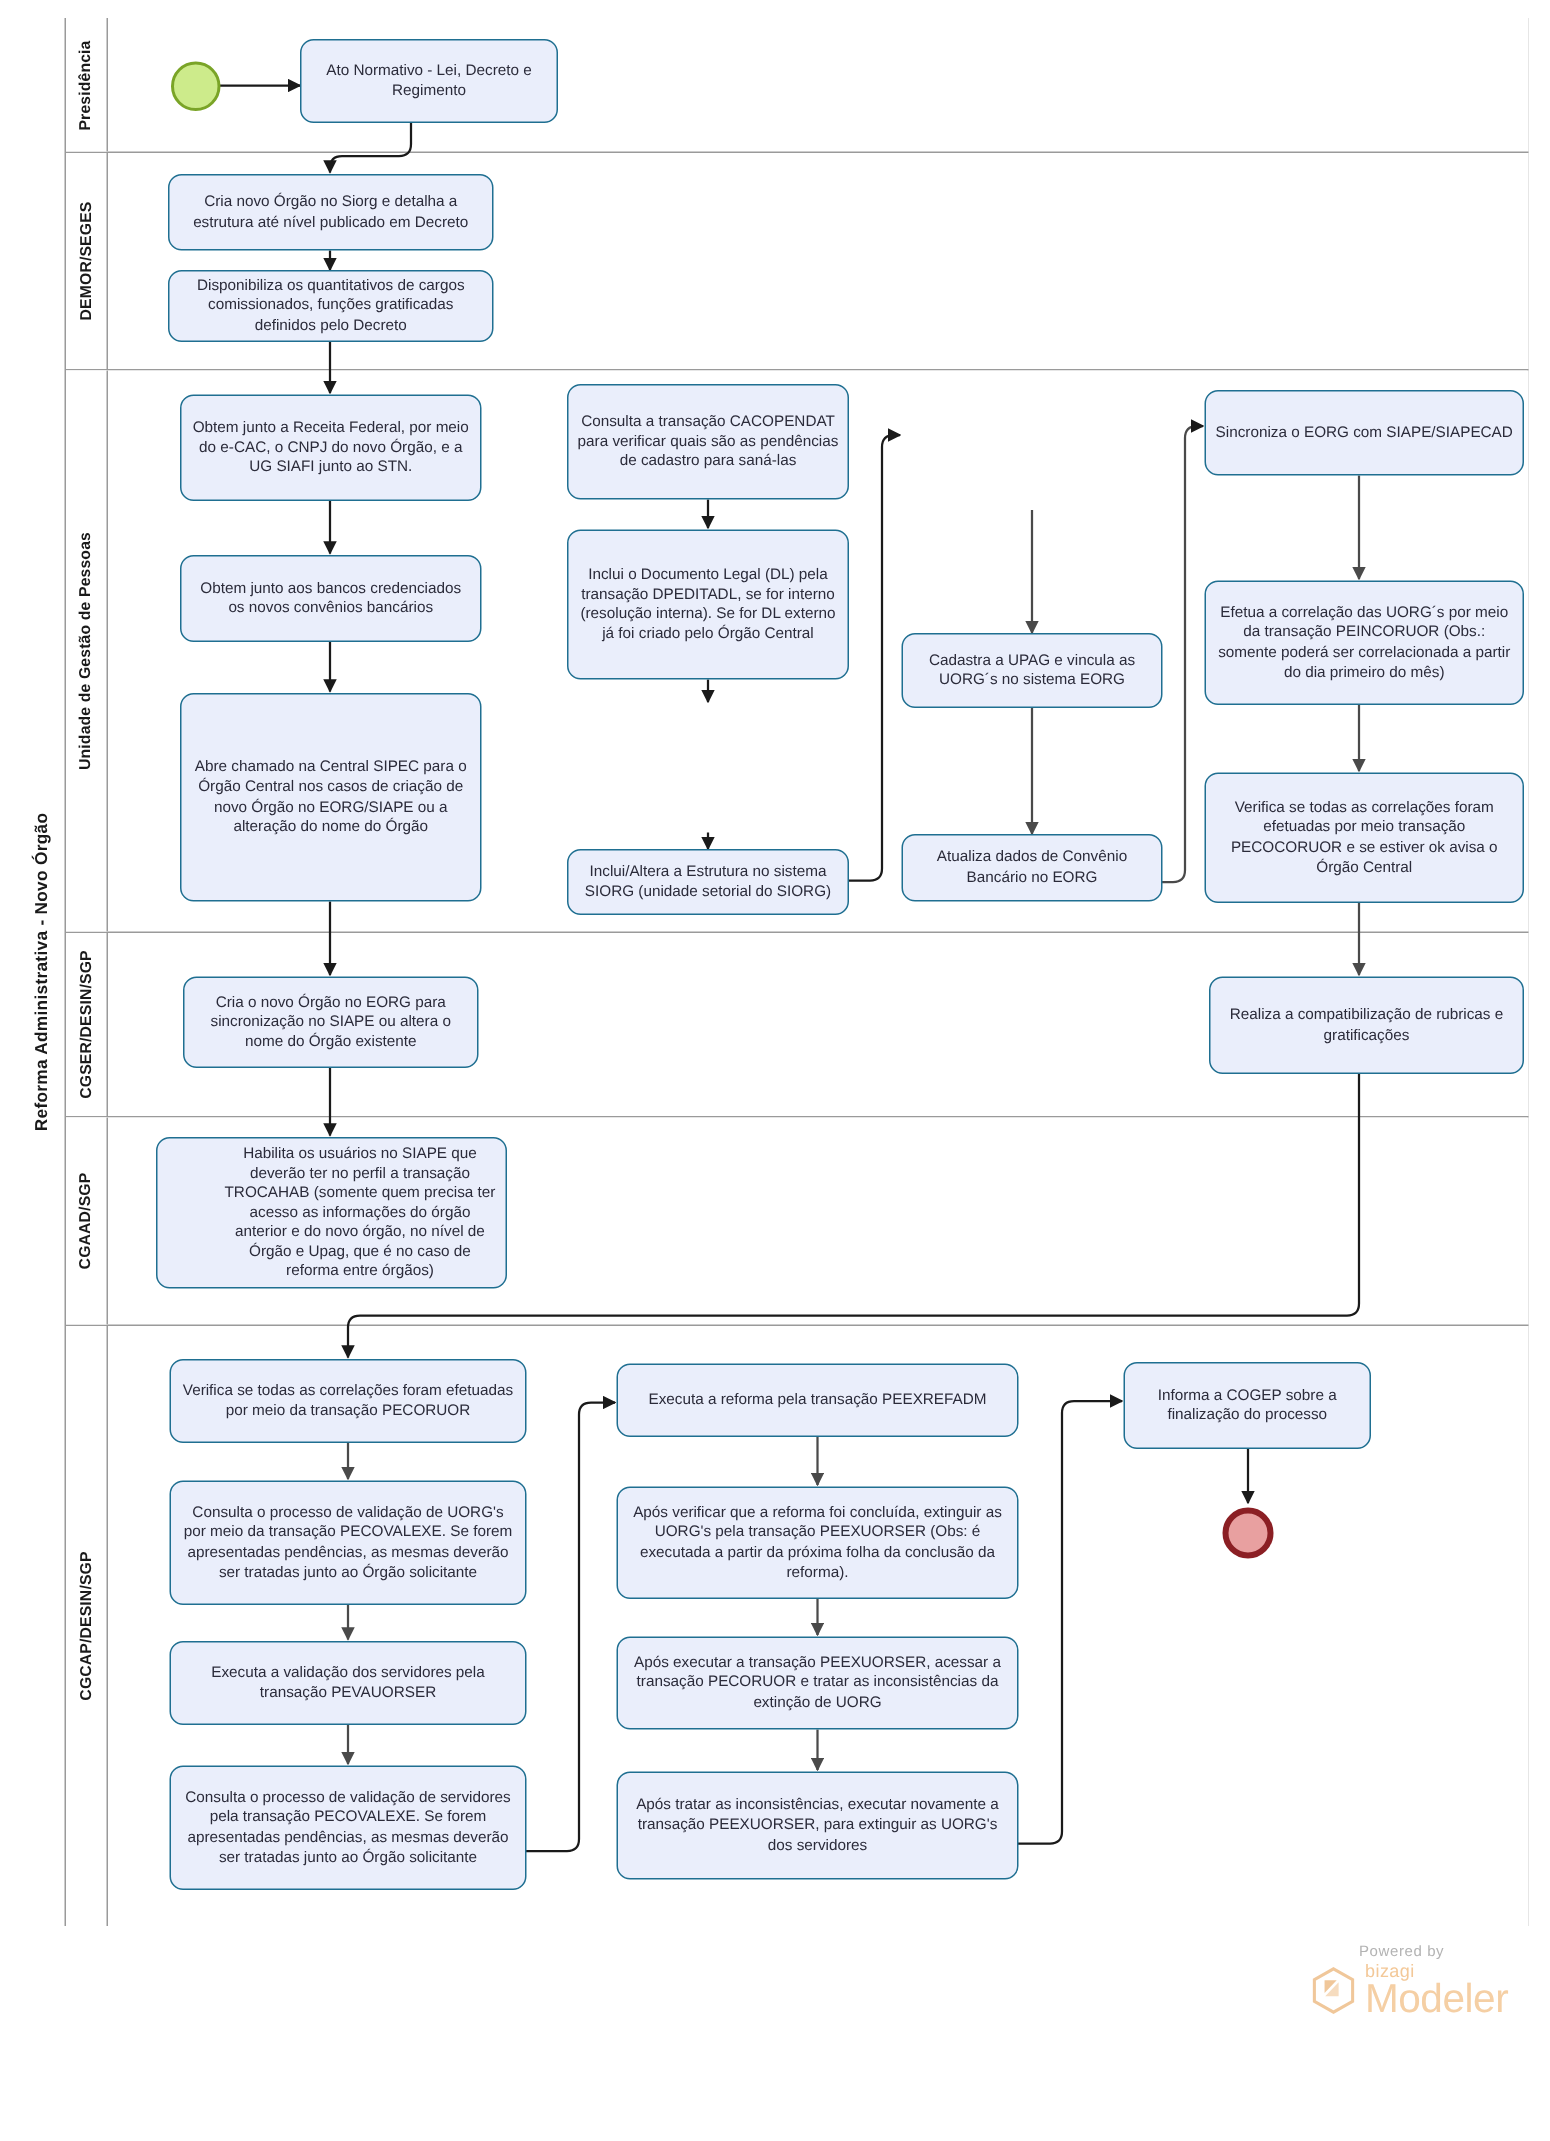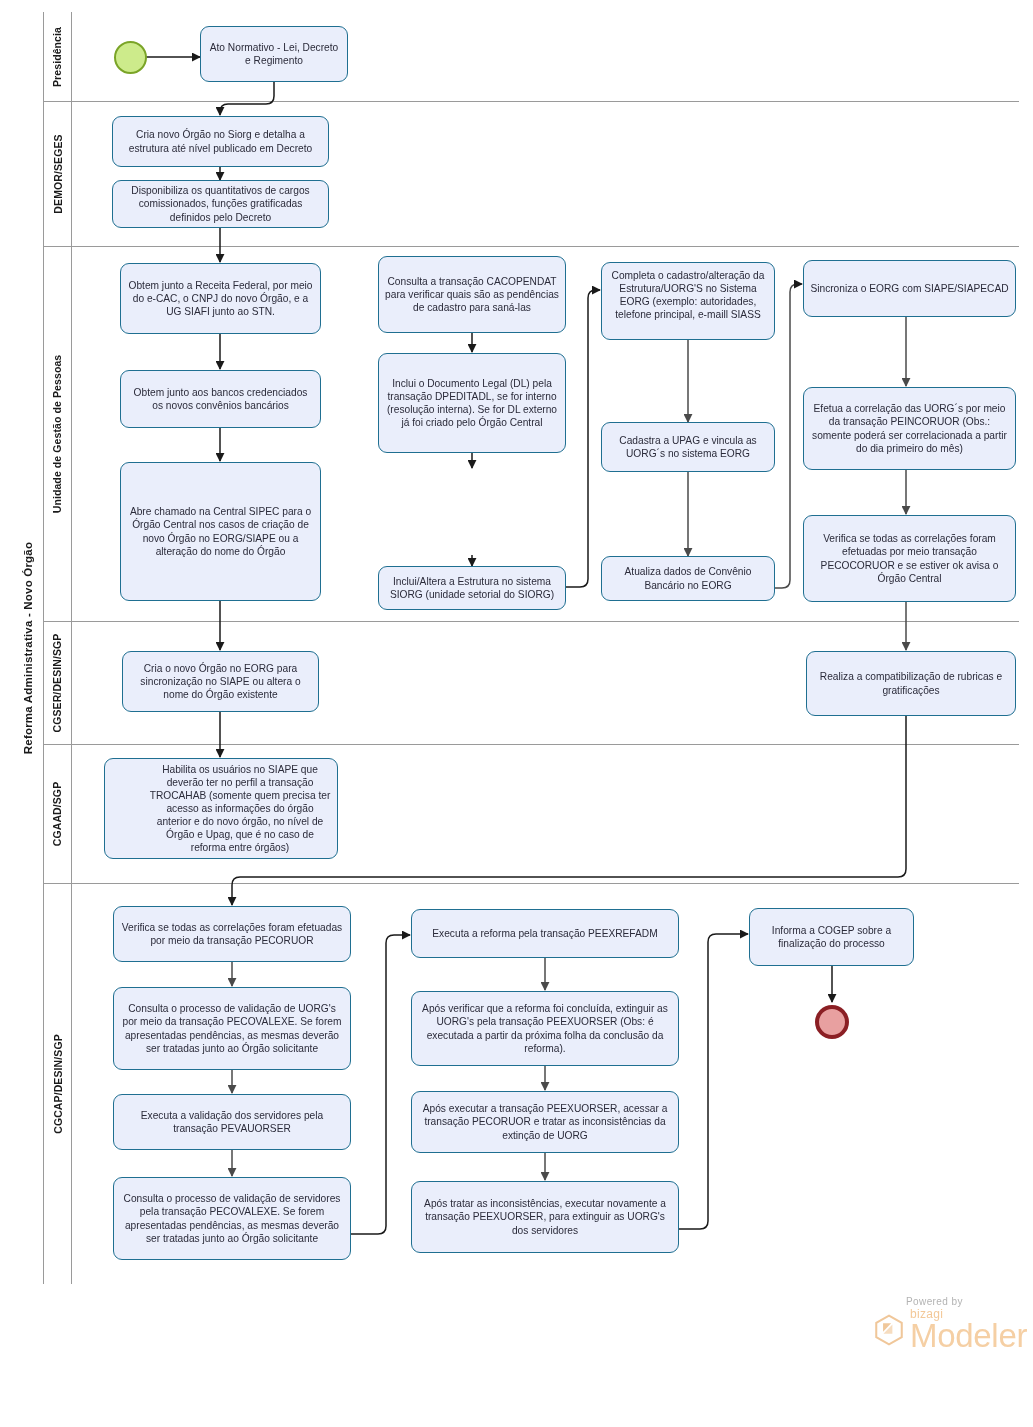--- a/index.html
+++ b/index.html
@@ -38,21 +38,21 @@
   
   .conn{position:absolute;top:0;left:0;width:1033px;height:1427px;pointer-events:none;}
 
   
   .footer{position:absolute;display:flex;flex-direction:column;align-items:flex-start;}
   .footer .pb{font-size:10px;color:#b3b3b3;letter-spacing:.4px;margin-left:34px;}
   .footer .row{display:flex;align-items:center;margin-top:1px;}
   .logo-mark{width:34px;height:34px;margin-right:4px;}
   .brand{display:flex;flex-direction:column;line-height:1;}
   .brand .b1{font-size:12px;color:#f3c898;letter-spacing:.3px;margin-bottom:-1px;}
-  .brand .b2{font-size:33px;color:#f5cfa4;letter-spacing:-.3px;}
+  .brand .b2{font-size:27px;color:#f5cfa4;letter-spacing:-.3px;}
 </style>
 </head>
 <body>
 
 <div id="canvas">
 
   <div class="pool" style="left:14px;top:12px;width:1005px;height:1272px;">
   </div>
 
   <div class="pool-title" style="left:14px;top:12px;width:30px;height:1272px;border-right:1px solid #9a9a9a;">
@@ -153,21 +153,21 @@
       <path d="M672,1229 L700,1229 Q708,1229 708,1221 L708,942 Q708,934 716,934 L748,934" marker-end="url(#ah)"></path>
 
       <path d="M832,966 L832,1002" marker-end="url(#ah)"></path>
     </g>
   </svg>
 
   <div class="event start" style="left:114px;top:41px;width:33px;height:33px;"></div>
 
   <div class="event end" style="left:815px;top:1005px;width:34px;height:34px;"></div>
 
-  <div class="task" style="left:200px;top:26px;width:148px;height:56px;">
+  <div class="task" style="left:200px;top:26px;width:172px;height:56px;">
     <span>Ato Normativo - Lei, Decreto e Regimento</span>
   </div>
 
   <div class="task" style="left:112px;top:116px;width:217px;height:51px;">
     <span>Cria novo Órgão no Siorg e detalha a estrutura até nível publicado em Decreto</span>
   </div>
 
   <div class="task" style="left:112px;top:180px;width:217px;height:48px;">
     <span>Disponibiliza os quantitativos de cargos comissionados, funções gratificadas definidos pelo Decreto</span>
   </div>
@@ -190,23 +190,20 @@
 
   <div class="task" style="left:378px;top:353px;width:188px;height:100px;">
     <span>Inclui o Documento Legal (DL) pela transação DPEDITADL, se for interno (resolução interna). Se for DL externo já foi criado pelo Órgão Central</span>
   </div>
 
 
   <div class="task" style="left:378px;top:566px;width:188px;height:44px;">
     <span>Inclui/Altera a Estrutura no sistema SIORG (unidade setorial do SIORG)</span>
   </div>
 
-  <div class="task clip" style="left:601px;top:262px;width:174px;height:78px;">
-    <span>Completa o cadastro/alteração da Estrutura/UORG'S no Sistema EORG (exemplo: autoridades, telefone principal, e-maill SIASS</span>
-  </div>
 
   <div class="task" style="left:601px;top:422px;width:174px;height:50px;">
     <span>Cadastra a UPAG e vincula as UORG´s no sistema EORG</span>
   </div>
 
   <div class="task" style="left:601px;top:556px;width:174px;height:45px;">
     <span>Atualiza dados de Convênio Bancário no EORG</span>
   </div>
 
   <div class="task" style="left:803px;top:260px;width:213px;height:57px;">

